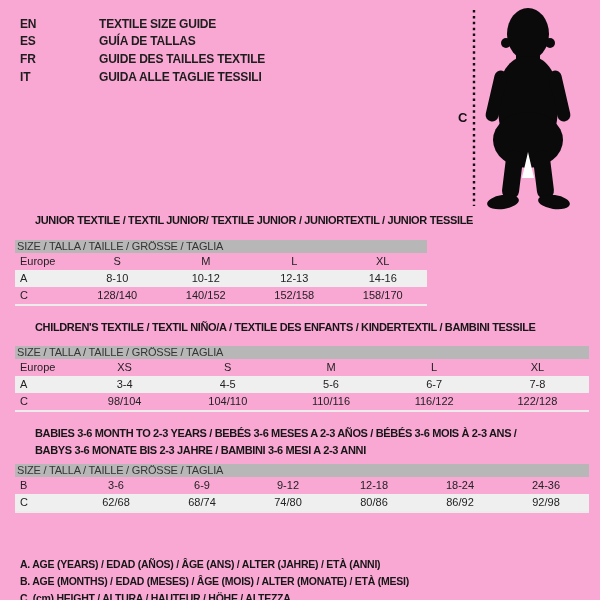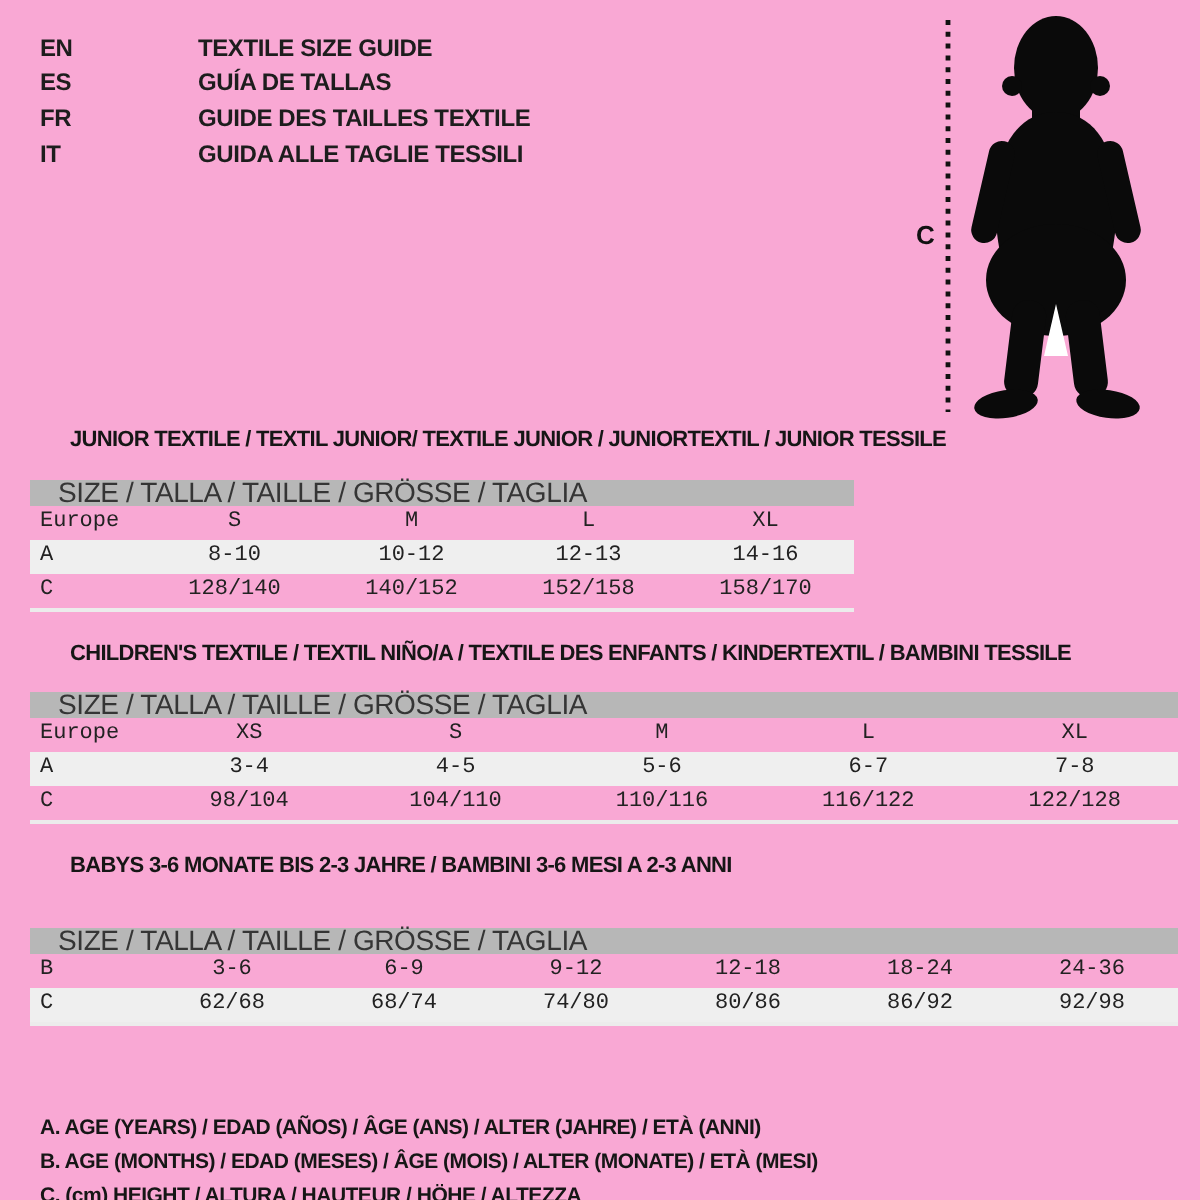--- a/index.html
+++ b/index.html
@@ -26,26 +26,26 @@
   .t1-title { top:212px; }
   .t2-title { top:319px; }
   .t3-title { top:425px; }
 
   .tbl-wrap { position:absolute; left:15px; border-bottom:2px solid #ececec; }
   .t1-wrap { top:240px; width:412px; }
   .t2-wrap { top:346px; width:574px; }
   .t3-wrap { top:464px; width:574px; }
 
   .size-band { height:13px; line-height:13px; background:#b7b7b7; color:#353535;
-               font-size:14px; letter-spacing:-0.2px; padding-left:14px; white-space:nowrap; }
+               font-size:11px; letter-spacing:-0.2px; padding-left:2px; white-space:nowrap; }
 
   table.size-table { width:100%; border-collapse:collapse; table-layout:fixed;
                      font-size:11px; color:#222222; }
   table.size-table td { height:17px; line-height:17px; text-align:center;
-                        padding:0; white-space:nowrap;font-family:Liberation Mono, monospace; }
+                        padding:0; white-space:nowrap; }
   table.size-table td.lbl { text-align:left; padding-left:5px; }
   col.c-label { width:58px; }
   tr.shaded { background:#efefef; }
 
   
   .legend { position:absolute; left:20px; top:556px; }
   .legend-line { font-weight:bold; font-size:10.5px; letter-spacing:-0.25px;
                  line-height:17.2px; white-space:nowrap; color:#161616; }
 </style>
 </head>
@@ -166,20 +166,21 @@
           <td>104/110</td>
           <td>110/116</td>
           <td>116/122</td>
           <td>122/128</td>
         </tr>
       </tbody>
     </table>
   </div>
 
   <div class="tbl-title t3-title">
+    <div>BABIES 3-6 MONTH TO 2-3 YEARS / BEBÉS 3-6 MESES A 2-3 AÑOS / BÉBÉS 3-6 MOIS À 2-3 ANS /</div>
     <div>BABYS 3-6 MONATE BIS 2-3 JAHRE / BAMBINI 3-6 MESI A 2-3 ANNI</div>
   </div>
   <div class="tbl-wrap t3-wrap">
     <div class="size-band">SIZE / TALLA / TAILLE / GRÖSSE / TAGLIA</div>
     <table class="size-table">
       <colgroup>
           <col class="c-label">
           <col>
           <col>
           <col>

